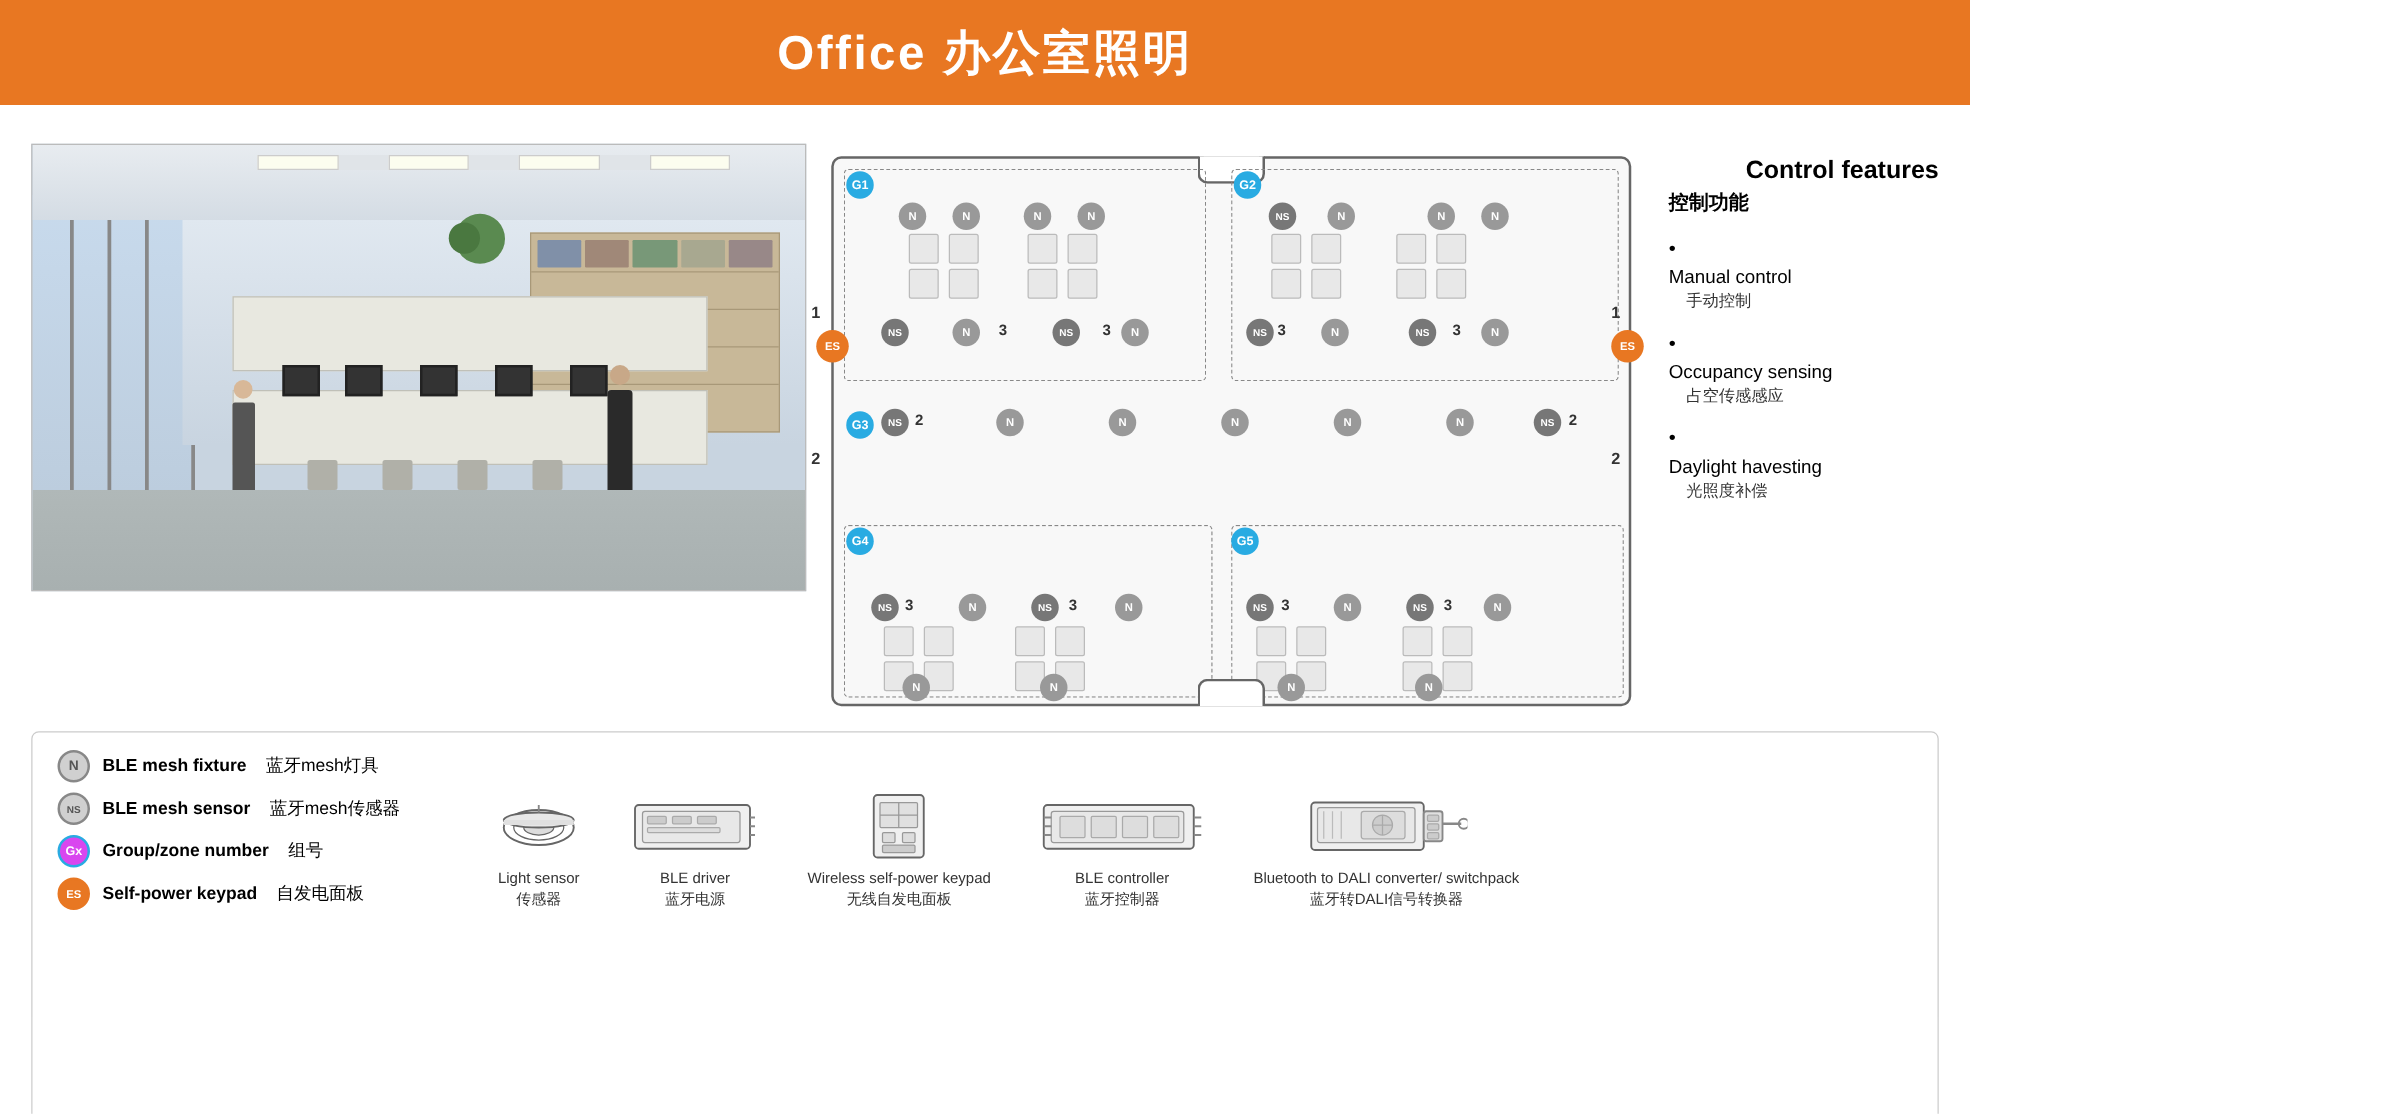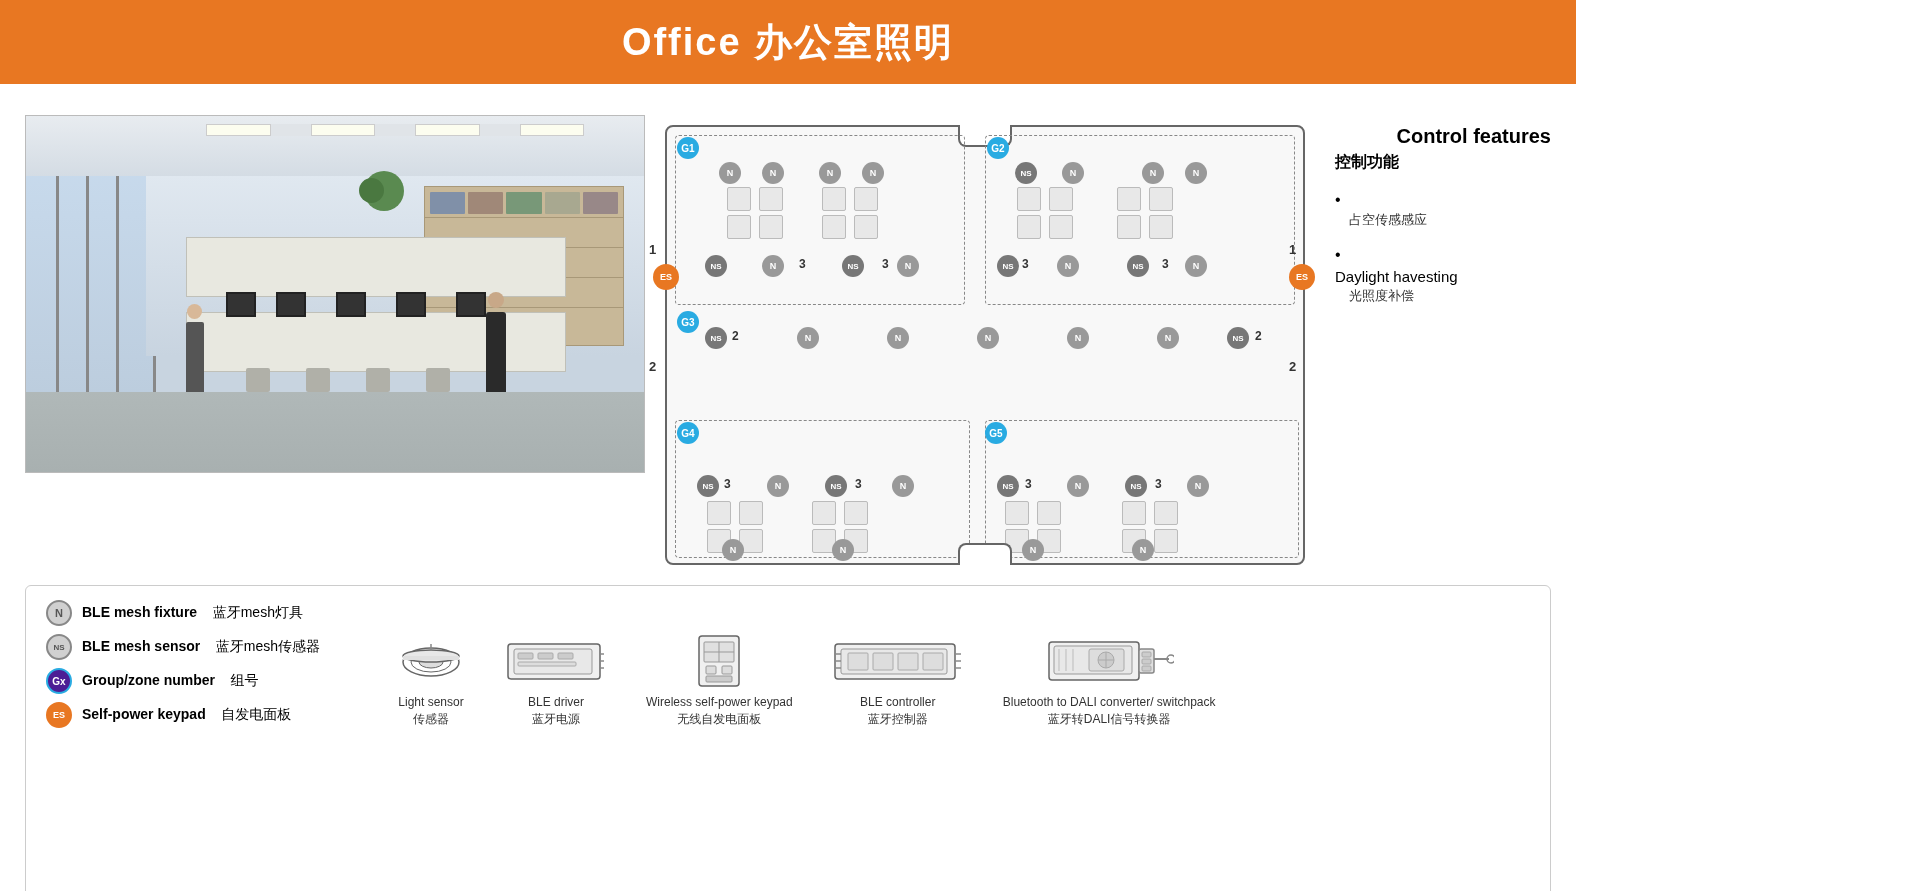--- a/index.html
+++ b/index.html
@@ -42,21 +42,21 @@
       justify-content: center;
       font-weight: bold;
       font-size: 11px;
       flex-shrink: 0;
       border: 2px solid #888;
       color: #555;
       background: #d0d0d0;
     }
 
     .badge-gx {
-      background: #4c1d95;
+      background: #d946ef;
       border-color: #29ABE2;
       color: #fff;
       font-size: 10px;
     }
 
     .badge-es {
       background: #E87722;
       border-color: #E87722;
       color: #fff;
       font-size: 9px;
@@ -492,21 +492,21 @@
 
       <div class="fp-wrapper">
         <div class="floor-container">
 
           <div class="zone zone-g1"></div>
           <div class="group-label" style="left:10px;top:10px;">G1</div>
 
           <div class="zone zone-g2"></div>
           <div class="group-label" style="left:320px;top:10px;">G2</div>
 
-          <div class="group-label" style="left:10px;top:184px;">G3</div>
+          <div class="group-label" style="left:10px;top:202px;">G3</div>
 
           <div class="zone zone-g4"></div>
           <div class="group-label" style="left:10px;top:295px;">G4</div>
 
           <div class="zone zone-g5"></div>
           <div class="group-label" style="left:318px;top:295px;">G5</div>
 
           <div class="number-label" style="left:-18px;top:115px;">1</div>
           <div class="es-badge" style="left:-14px;top:137px;">ES</div>
           <div class="number-label" style="left:622px;top:115px;">1</div>
@@ -622,20 +622,25 @@
           <div class="node node-n" style="left:465px;top:412px;">N</div>
 
         </div>
       </div>
 
       <div class="features-section">
         <div class="features-title">Control features</div>
         <div class="features-title-zh">控制功能</div>
         <ul class="feature-list">
           <li>
+            <span class="feature-en">Manual control</span>
+            <span class="feature-zh">手动控制</span>
+          </li>
+          <li>
+            <span class="feature-en">Occupancy sensing</span>
             <span class="feature-zh">占空传感感应</span>
           </li>
           <li>
             <span class="feature-en">Daylight havesting</span>
             <span class="feature-zh">光照度补偿</span>
           </li>
         </ul>
       </div>
 
     </div>

